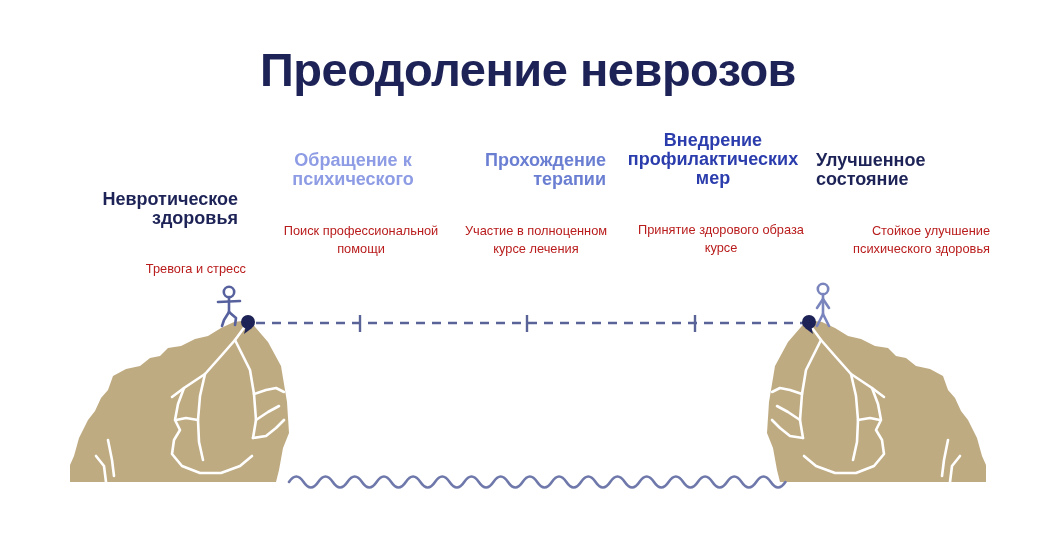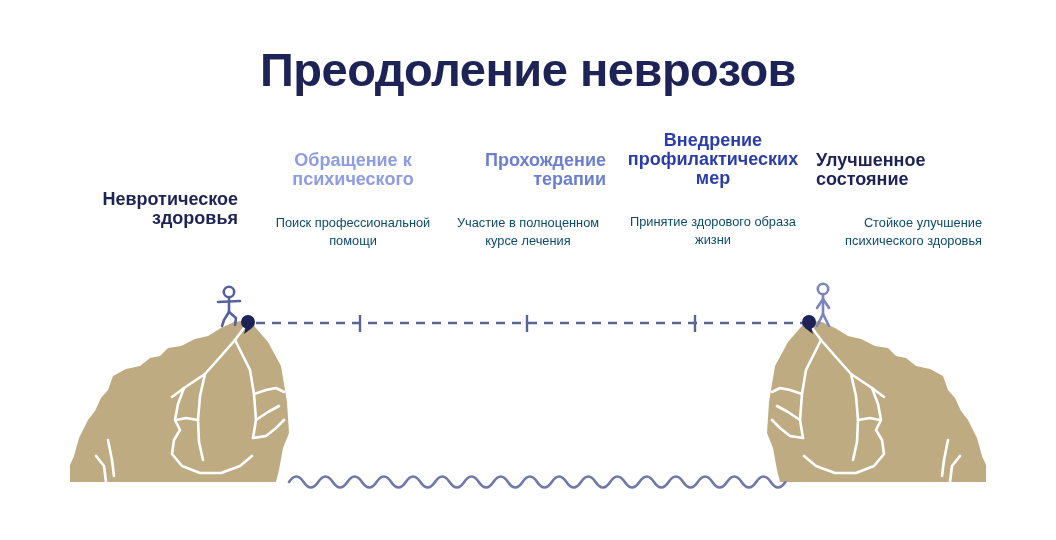--- a/index.html
+++ b/index.html
@@ -46,23 +46,23 @@
     font-weight: bold;
     line-height: 19px;
     margin: 0;
   }
   .step-desc {
     position: absolute;
     left: 0;
     width: 100%;
     font-size: 12.8px;
     line-height: 17.5px;
-    color: #0c4a6e;
+    color: #b91c1c;
     font-weight: normal;
-    margin: 0;
+    margin: 8px;
   }
 
   
   #step-1 { left: 78px; top: 190px; width: 160px; text-align: right; }
   #step-1 .step-title { color: #1d2356; }
   #step-1 .step-desc { top: 62px; text-align: right; }
 
   
   #step-2 { left: 272px; top: 151px; width: 162px; text-align: center; }
   #step-2 .step-title { color: #8d9ce4; }
@@ -94,35 +94,36 @@
 </style>
 </head>
 <body>
 
 <div id="stage">
 
   <div id="title">Преодоление неврозов</div>
 
   <div class="step" id="step-1">
     <div class="step-title">Невротическое здоровья</div>
+    <div class="step-desc">Тревога и стресс</div>
   </div>
 
   <div class="step" id="step-2">
     <div class="step-title">Обращение к психического</div>
     <div class="step-desc">Поиск профессиональной помощи</div>
   </div>
 
   <div class="step" id="step-3">
     <div class="step-title">Прохождение терапии</div>
     <div class="step-desc">Участие в полноценном курсе лечения</div>
   </div>
 
   <div class="step" id="step-4">
     <div class="step-title">Внедрение профилактических мер</div>
-    <div class="step-desc">Принятие здорового образа жизни</div>
+    <div class="step-desc">Принятие здорового образа курсе</div>
   </div>
 
   <div class="step" id="step-5">
     <div class="step-title">Улучшенное состояние</div>
     <div class="step-desc">Стойкое улучшение психического здоровья</div>
   </div>
 
   <div id="scene">
     <svg width="1056" height="270" viewBox="0 0 1056 270" xmlns="http://www.w3.org/2000/svg">
 

